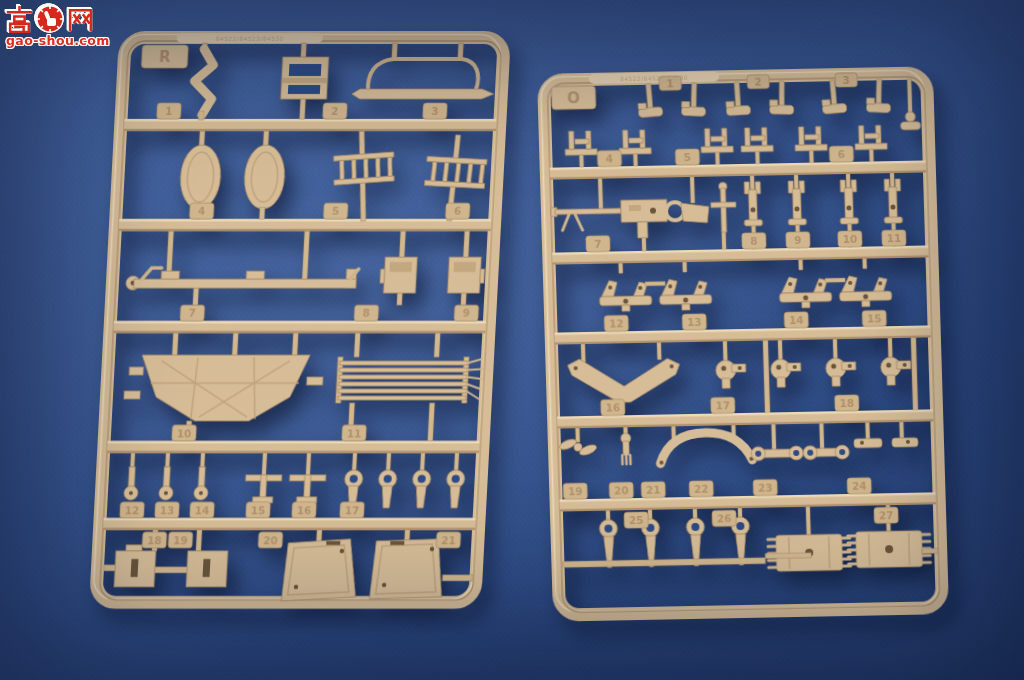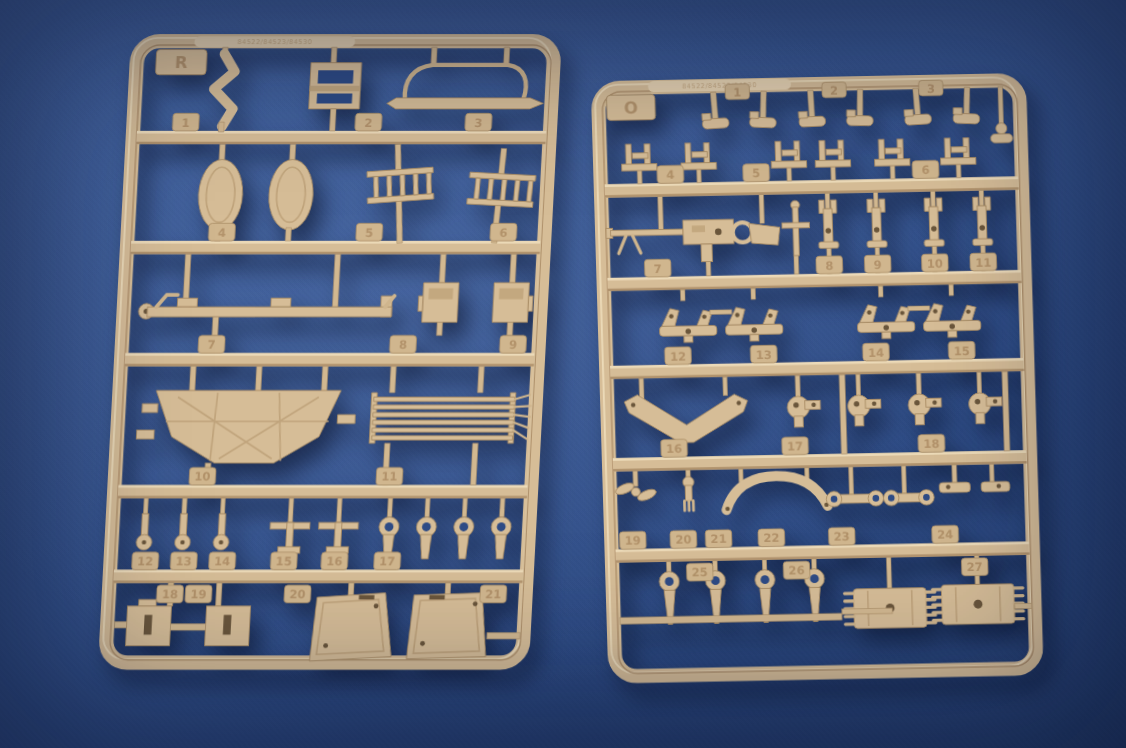--- a/index.html
+++ b/index.html
@@ -820,14 +820,33 @@
     <g transform="translate(162,440)">
         <rect class="tb" width="24" height="16" rx="3"></rect>
         <text class="tn" x="12" y="12">26</text>
       </g>
     <g transform="translate(324,440)">
         <rect class="tb" width="24" height="16" rx="3"></rect>
         <text class="tn" x="12" y="12">27</text>
       </g>
   </svg>
 
+  <div class="wm">
+    <div class="wm-row">
+      <svg class="wm-glyph" width="27" height="27" viewBox="0 0 26 26">
+        <path class="cn" d="M13,1 v3 M2,6 h22 M8,10 h10 v5 h-10 z M4,17 h18 v8 h-18 z M9,20 h8 v5"></path>
+      </svg>
+      <svg class="wm-glyph" width="30" height="30" viewBox="0 0 30 30">
+        <circle cx="15" cy="15" r="13" fill="#d6281c" stroke="#ffffff" stroke-width="1.2"></circle>
+        <g stroke="#ffffff" stroke-width="1.6">
+          <path d="M15,2 v3 M15,25 v3 M2,15 h3 M25,15 h3 M5.8,5.8 l2.1,2.1 M22.1,22.1 l2.1,2.1 M24.2,5.8 l-2.1,2.1 M7.9,22.1 l-2.1,2.1" fill="none"></path>
+        </g>
+        <rect x="12" y="14" width="9" height="8" rx="2" fill="#ffffff"></rect>
+        <rect x="10" y="7" width="4" height="9" rx="2" fill="#ffffff" transform="rotate(-22 12 11)"></rect>
+      </svg>
+      <svg class="wm-glyph" width="27" height="27" viewBox="0 0 26 26">
+        <path class="cn" d="M3,4 h20 v19 M3,4 v19 M7,9 l5,7 M12,9 l-5,7 M16,9 l5,7 M21,9 l-5,7"></path>
+      </svg>
+    </div>
+    <div class="wm-domain">gao-shou.com</div>
+  </div>
 
 </div>
 
 </body></html>

